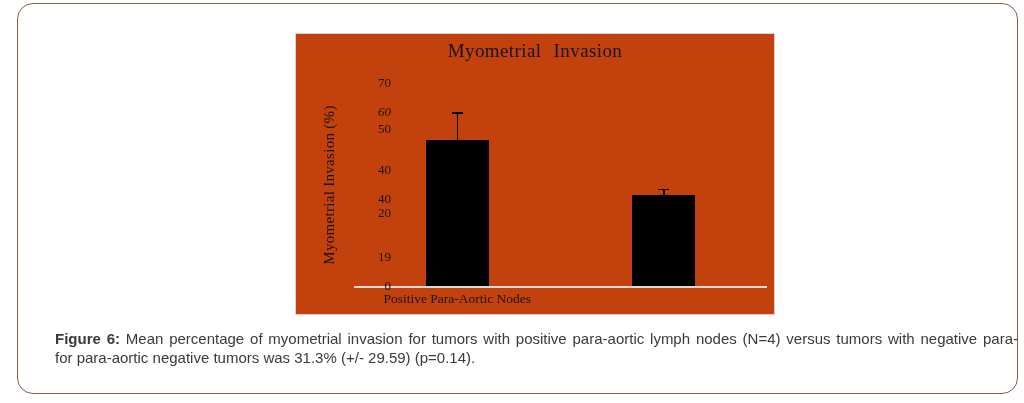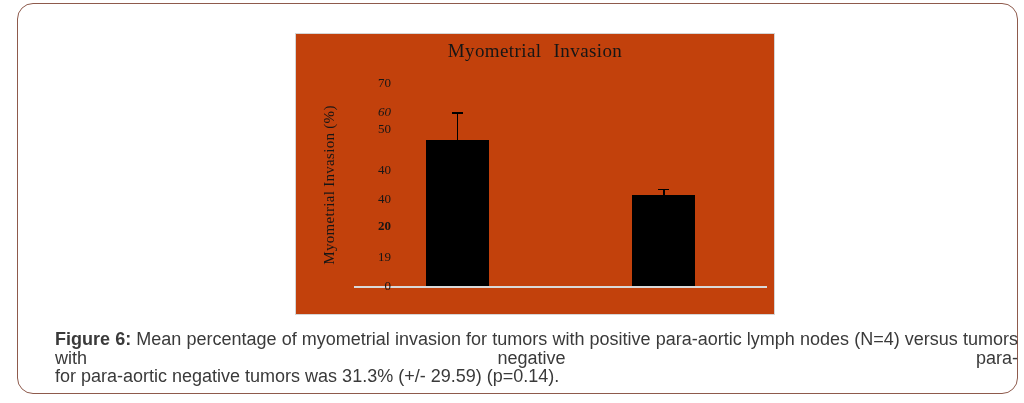--- a/index.html
+++ b/index.html
@@ -44,47 +44,48 @@
   }
   .bar{position:absolute;background:var(--bar);}
   .err-line{position:absolute;width:1.5px;background:#000;}
   .err-cap{position:absolute;height:1.5px;background:#000;}
   .x-tick-label{
     position:absolute;top:257px;width:220px;text-align:center;
     font-size:13.5px;line-height:16px;
   }
   .figure-caption{
     position:absolute;left:37px;top:326px;width:963px;
-    font-size:18px;line-height:18.5px;color:var(--caption-text);
+    font-size:15px;line-height:18.5px;color:var(--caption-text);
   }
   .cap-line{text-align:justify;text-align-last:justify;}
   .cap-line.last{text-align:left;text-align-last:left;}
   .cap-label{font-weight:bold;}
 </style>
 </head>
 <body>
 
 <div class="figure-card">
 
   <div class="chart-frame">
     <div class="chart-title">Myometrial Invasion</div>
     <div class="y-axis-label">Myometrial Invasion (%)</div>
     <div class="x-axis-baseline"></div>
     <div id="plot-area"></div>
   <div class="y-tick-label" style="top: 244px;">0</div>
       <div class="y-tick-label" style="top: 215px;">19</div>
-      <div class="y-tick-label" style="top: 184px; font-weight: bold;">20</div>
+      <div class="y-tick-label" style="top: 171px;">20</div>
       <div class="y-tick-label" style="top: 157px;">40</div>
       <div class="y-tick-label" style="top: 128px;">40</div>
       <div class="y-tick-label" style="top: 87px;">50</div>
       <div class="y-tick-label" style="top: 70px; font-style: italic;">60</div>
       <div class="y-tick-label" style="top: 41px;">70</div>
       <div class="bar" style="left: 129.75px; top: 106.275px; width: 63px; height: 145.725px;"></div>
       <div class="err-line" style="left: 160.5px; top: 78px; height: 28.275px;"></div>
       <div class="err-cap" style="left: 155.75px; top: 78px; width: 11px;"></div>
+      <div class="x-tick-label" style="left: 51.25px;">Positive Para-Aortic Nodes</div>
       <div class="bar" style="left: 336.25px; top: 161.23px; width: 63px; height: 90.77px;"></div>
       <div class="err-line" style="left: 367px; top: 154.85px; height: 6.38px;"></div>
       <div class="err-cap" style="left: 362.25px; top: 154.85px; width: 11px;"></div>
     </div>
 
   <div class="figure-caption">
     <div class="cap-line"><span class="cap-label">Figure 6:</span><span> Mean percentage of myometrial invasion for tumors with positive para-aortic lymph nodes (N=4) versus tumors with negative para-</span></div>
     <div class="cap-line last">for para-aortic negative tumors was 31.3% (+/- 29.59) (p=0.14).</div>
   </div>
 

